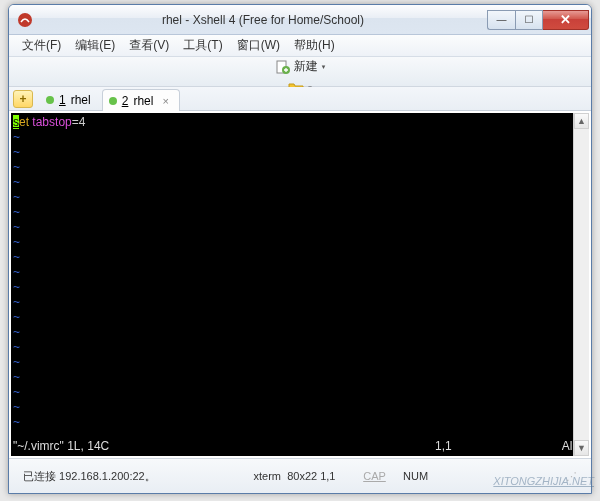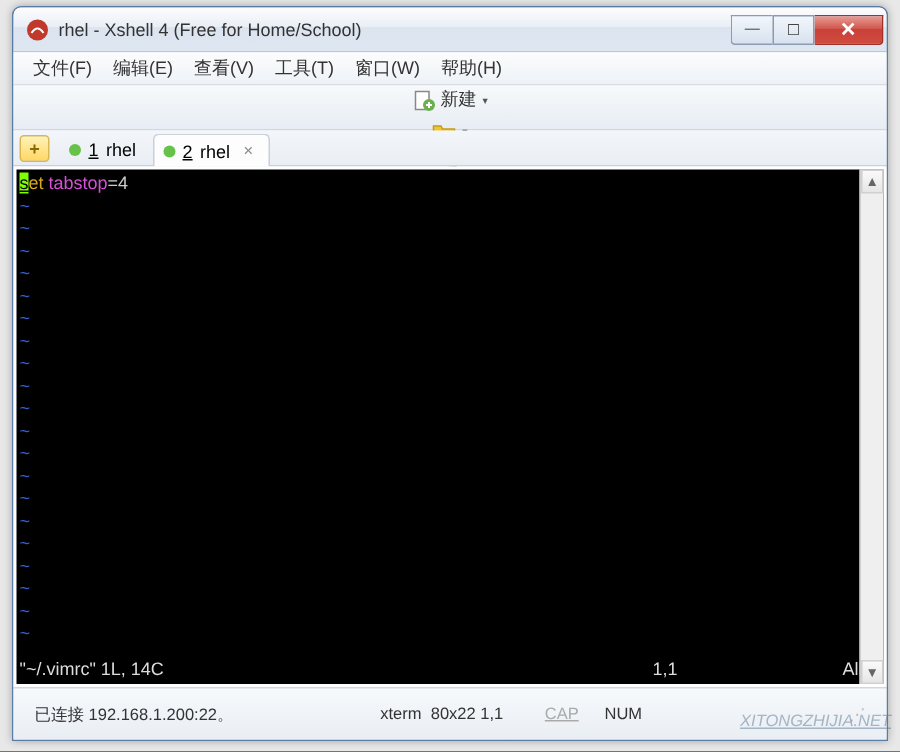--- a/index.html
+++ b/index.html
@@ -2,21 +2,21 @@
 <html><head>
 <meta charset="utf-8">
 <style>
 * { margin: 0; padding: 0; box-sizing: border-box; font-family: "Microsoft YaHei", "Segoe UI", Tahoma, sans-serif; }
 body { background: #e8e8e8; width: 600px; height: 501px; overflow: hidden; position: relative; }
 
 .window { position: absolute; left: 8px; top: 4px; width: 584px; height: 490px; background: #fff; border: 1px solid #5a7ca8; border-radius: 6px 6px 0 0; box-shadow: 0 0 6px rgba(0,0,0,0.3); display: flex; flex-direction: column; }
 
 .titlebar { height: 30px; background: linear-gradient(to bottom, #fdfdfe, #e9eef5 45%, #dbe4ef 46%, #dde6f1); border-radius: 5px 5px 0 0; display: flex; align-items: center; padding: 0 2px 0 8px; border-bottom: 1px solid #b8c6d9; }
 .titlebar .app-icon { width: 16px; height: 16px; margin-right: 6px; }
-.titlebar .title { font-size: 12px; color: #333; flex: 1; }
+.titlebar .title { font-size: 12px; color: #333; flex: 1; text-align: center; }
 .win-controls { display: flex; gap: 0; }
 .win-btn { width: 28px; height: 20px; border: 1px solid #8a9bb3; background: linear-gradient(to bottom, #f2f6fb, #d7e2ef); display: flex; align-items: center; justify-content: center; font-size: 10px; color: #444; cursor: default; }
 .win-btn.min { border-radius: 0 0 0 3px; border-right: none; }
 .win-btn.max { }
 .win-btn.close { width: 46px; background: linear-gradient(to bottom, #e79a94, #d1574c 45%, #c9413a 46%, #cf4b3f); border-color: #a03028; color: #fff; border-radius: 0 0 3px 0; border-left: none; font-size: 13px; font-weight: bold; }
 
 .menubar { height: 22px; background: linear-gradient(to bottom, #fbfcfd, #eef2f7); display: flex; align-items: center; padding: 0 6px; font-size: 12px; color: #333; border-bottom: 1px solid #d6dde6; }
 .menu-item { padding: 2px 7px; cursor: default; }
 
 .toolbar { height: 30px; background: linear-gradient(to bottom, #f7f9fb, #e7edf3); display: flex; align-items: center; padding: 0 6px; gap: 3px; border-bottom: 1px solid #d0d7e0; flex-direction: column; }

